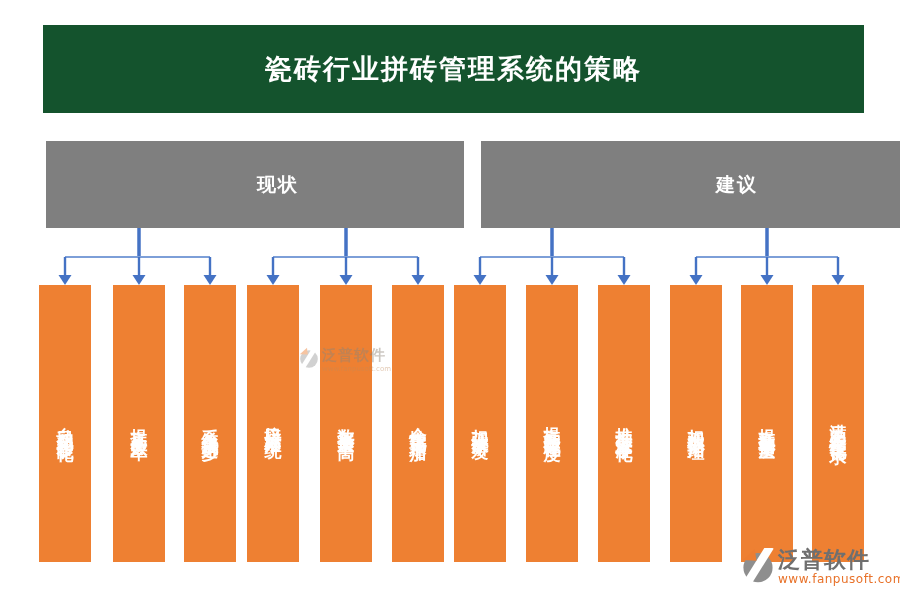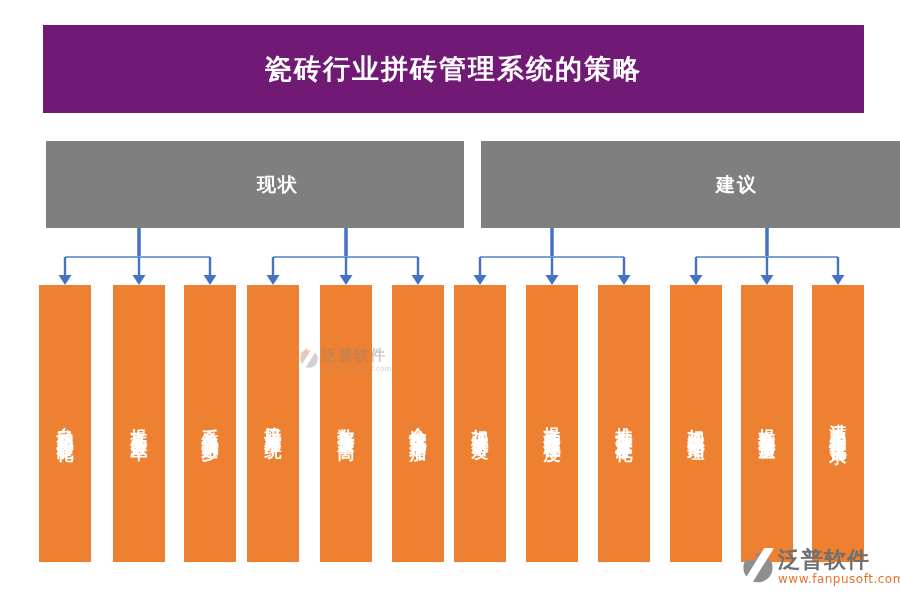--- a/index.html
+++ b/index.html
@@ -32,21 +32,21 @@
   .wm-br{position:absolute;left:742px;top:548px;display:flex;align-items:flex-start;z-index:6;}
   .wm-br svg{margin-right:4px;}
   .wm-br .wm-name{font-size:22px;font-weight:bold;color:#6f6f6f;letter-spacing:1px;line-height:1.1;}
   .wm-br .wm-url{font-size:12px;color:#E8722A;letter-spacing:0.5px;}
 </style>
 </head>
 <body>
 
 <div class="canvas">
 
-  <div class="title-bar" style="background: #701a75;">
+  <div class="title-bar" style="background: #14532d;">
     <span>瓷砖行业拼砖管理系统的策略</span>
   </div>
 
   <div class="gbox g0" style="background: rgb(127, 127, 127);">
     <span>现状</span>
   </div>
   <div class="gbox g1" style="background: rgb(127, 127, 127);">
     <span>建议</span>
   </div>
 

